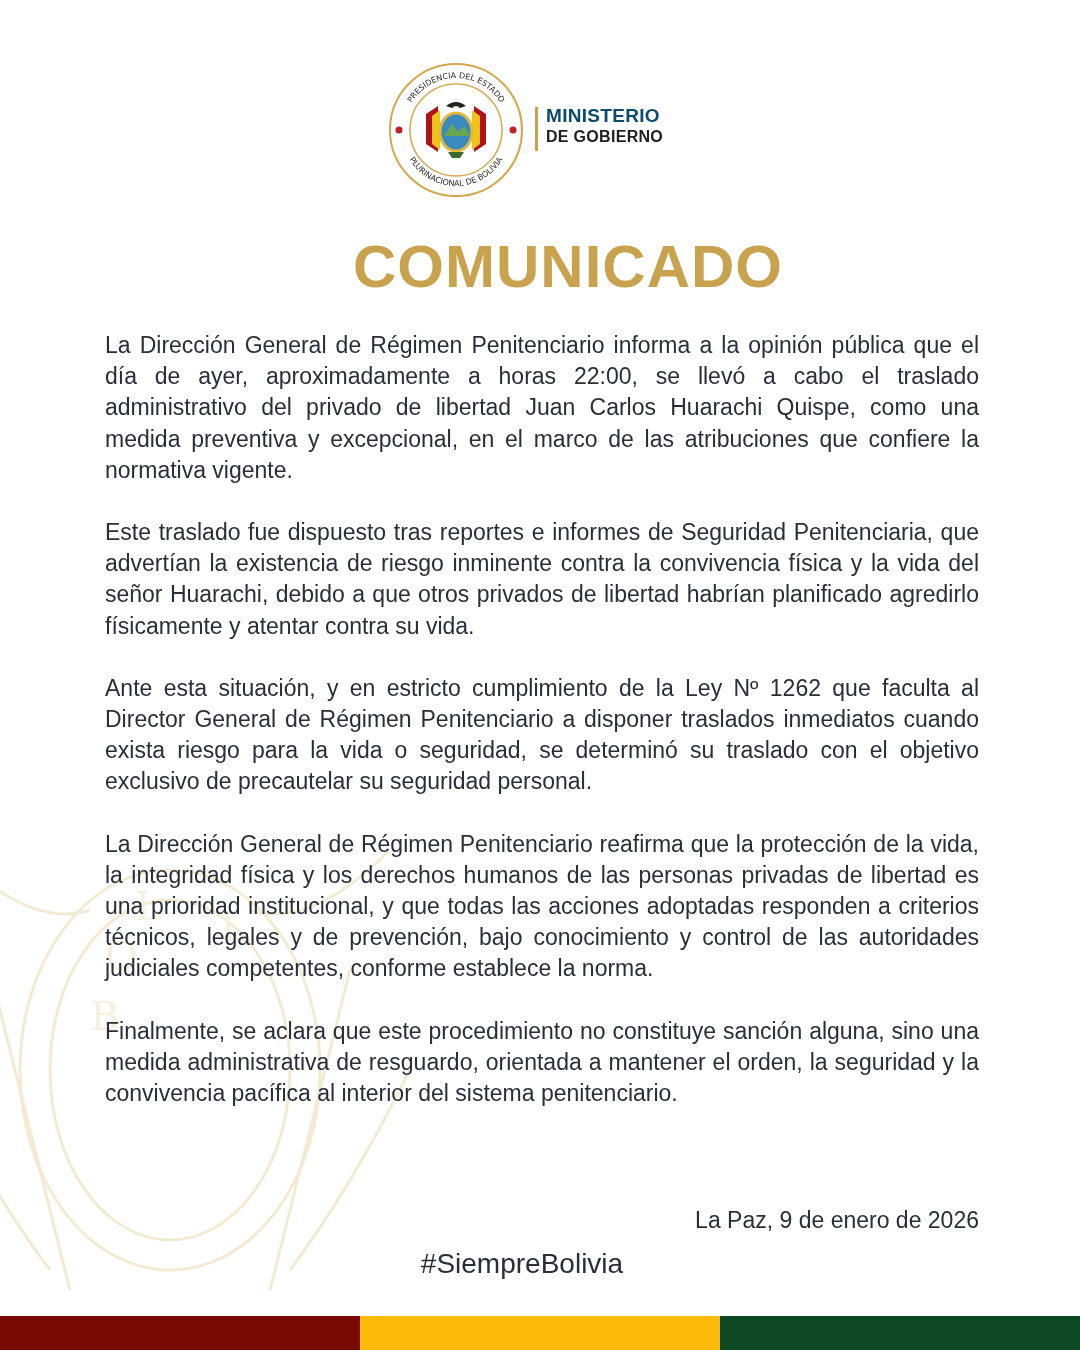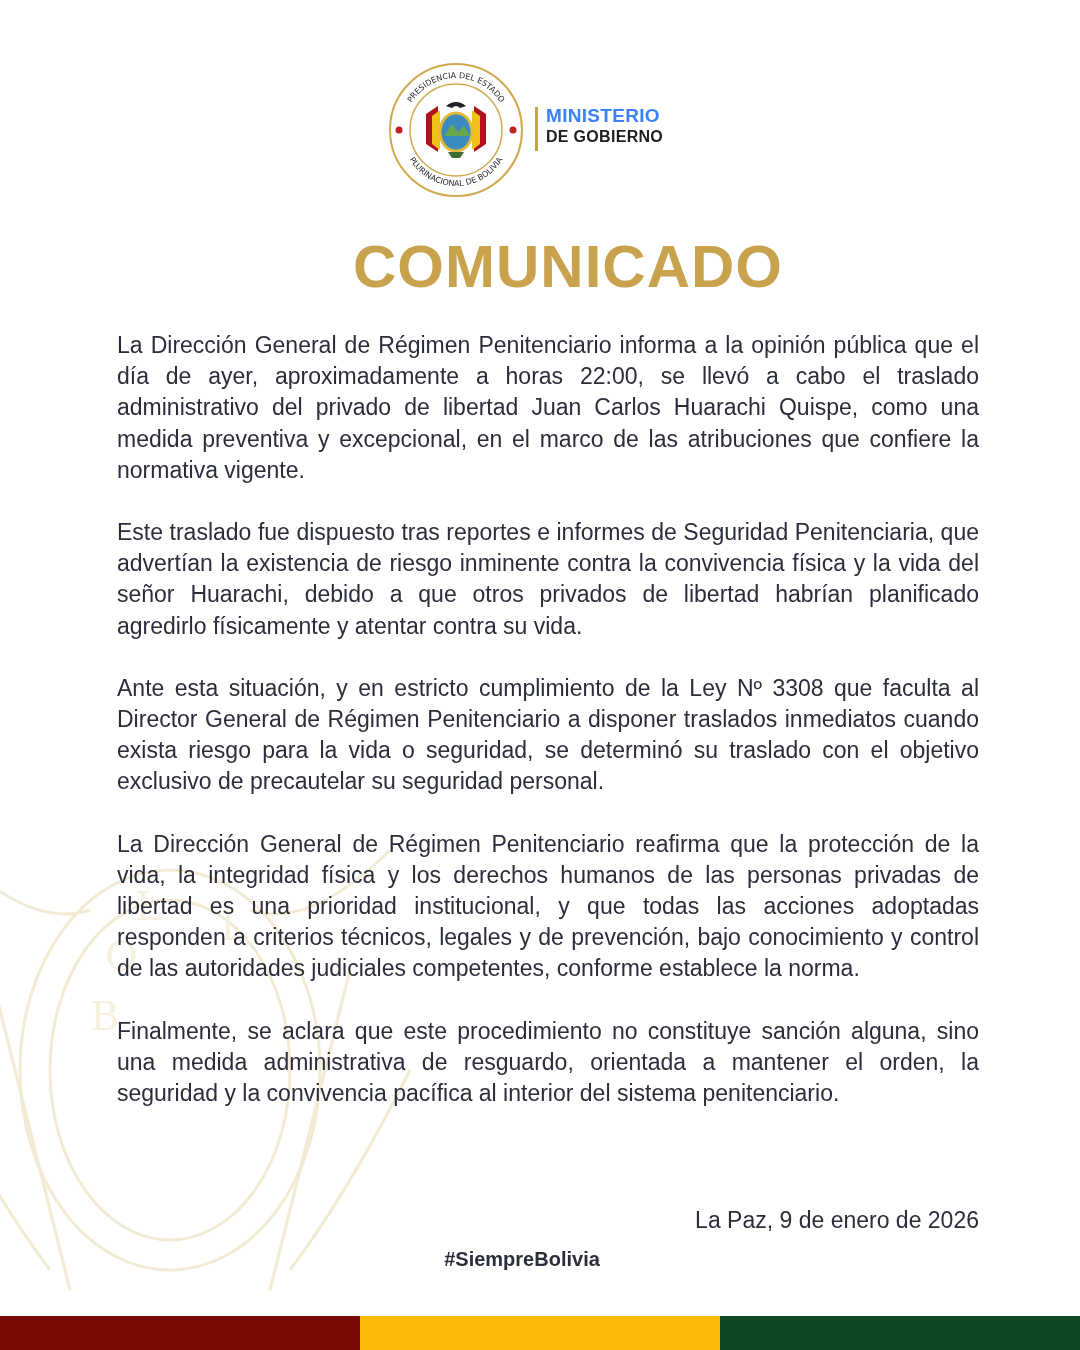--- a/index.html
+++ b/index.html
@@ -16,42 +16,42 @@
     .header {
       position: absolute; top: 62px; left: 0; width: 1080px; height: 140px;
     }
     .seal {
       position: absolute; left: 388px; top: 0; width: 136px; height: 136px;
     }
     .divider {
       position: absolute; left: 535px; top: 45px; width: 3px; height: 44px; background: #c8a24a;
     }
     .ministry-1 {
-      position: absolute; left: 546px; top: 43px; font-size: 19px; font-weight: bold; color: #3b82f6;
+      position: absolute; left: 546px; top: 43px; font-size: 19px; font-weight: bold; color: #0c4a6e;
       letter-spacing: 0.3px;
     }
     .ministry-2 {
       position: absolute; left: 546px; top: 66px; font-size: 16px; font-weight: bold; color: #1f1f1f;
       letter-spacing: 0.3px;
     }
     .title {
       position: absolute; top: 232px; left: 0; width: 1080px; text-align: center;
       font-size: 60px; font-weight: bold; color: #c9a24e; letter-spacing: 1px; padding-left: 28px;
     }
     .body-text {
       position: absolute; left: 101px; top: 330px; width: 878px;
       font-size: 23px; line-height: 31.2px; text-align: justify; color: #2b2d3a;
     }
-    .body-text p { margin: 0 0 31px 16px; }
+    .body-text p { margin: 0 0 31px 4px; }
     .date {
       position: absolute; top: 1175px; right: 101px; font-size: 23px; color: #2b2d3a; margin-top: 32px;
     }
     .hashtag {
       position: absolute; top: 1248px; left: 0; width: 1044px; text-align: center;
-      font-size: 20px; color: #2b2d3a; font-weight: bold;
+      font-size: 28px; color: #2b2d3a;
     }
     .flag-bar {
       position: absolute; left: 0; top: 1316px; width: 1080px; height: 34px; display: flex;
     }
     .flag-bar div { flex: 1; }
   </style>
 </head>
 <body>
 
 <svg class="watermark" viewBox="0 0 560 560">
@@ -97,21 +97,21 @@
   <div class="divider"></div>
   <div class="ministry-1">MINISTERIO</div>
   <div class="ministry-2">DE GOBIERNO</div>
 </div>
 
 <div class="title">COMUNICADO</div>
 
 <div class="body-text">
   <p>La Dirección General de Régimen Penitenciario informa a la opinión pública que el día de ayer, aproximadamente a horas 22:00, se llevó a cabo el traslado administrativo del privado de libertad Juan Carlos Huarachi Quispe, como una medida preventiva y excepcional, en el marco de las atribuciones que confiere la normativa vigente.</p>
   <p>Este traslado fue dispuesto tras reportes e informes de Seguridad Penitenciaria, que advertían la existencia de riesgo inminente contra la convivencia física y la vida del señor Huarachi, debido a que otros privados de libertad habrían planificado agredirlo físicamente y atentar contra su vida.</p>
-  <p>Ante esta situación, y en estricto cumplimiento de la Ley Nº 3308 que faculta al Director General de Régimen Penitenciario a disponer traslados inmediatos cuando exista riesgo para la vida o seguridad, se determinó su traslado con el objetivo exclusivo de precautelar su seguridad personal.</p>
+  <p>Ante esta situación, y en estricto cumplimiento de la Ley Nº 1262 que faculta al Director General de Régimen Penitenciario a disponer traslados inmediatos cuando exista riesgo para la vida o seguridad, se determinó su traslado con el objetivo exclusivo de precautelar su seguridad personal.</p>
   <p>La Dirección General de Régimen Penitenciario reafirma que la protección de la vida, la integridad física y los derechos humanos de las personas privadas de libertad es una prioridad institucional, y que todas las acciones adoptadas responden a criterios técnicos, legales y de prevención, bajo conocimiento y control de las autoridades judiciales competentes, conforme establece la norma.</p>
   <p>Finalmente, se aclara que este procedimiento no constituye sanción alguna, sino una medida administrativa de resguardo, orientada a mantener el orden, la seguridad y la convivencia pacífica al interior del sistema penitenciario.</p>
 </div>
 
 <div class="date">La Paz, 9 de enero de 2026</div>
 
 <div class="hashtag">#SiempreBolivia</div>
 
 <div class="flag-bar">
   <div style="background:#780a06"></div>

